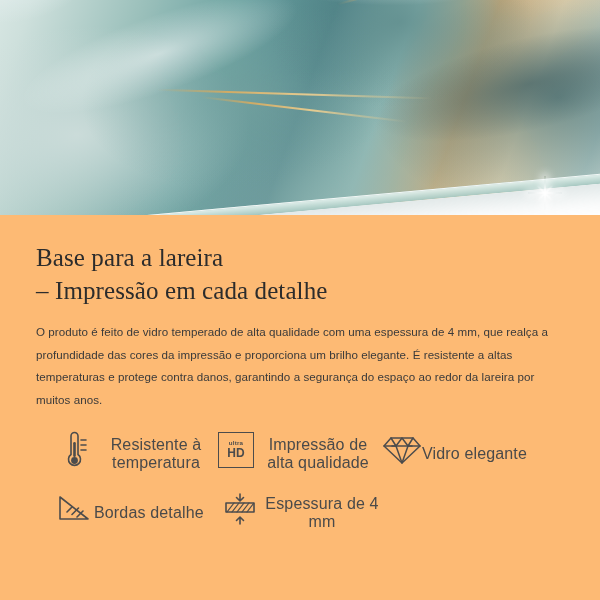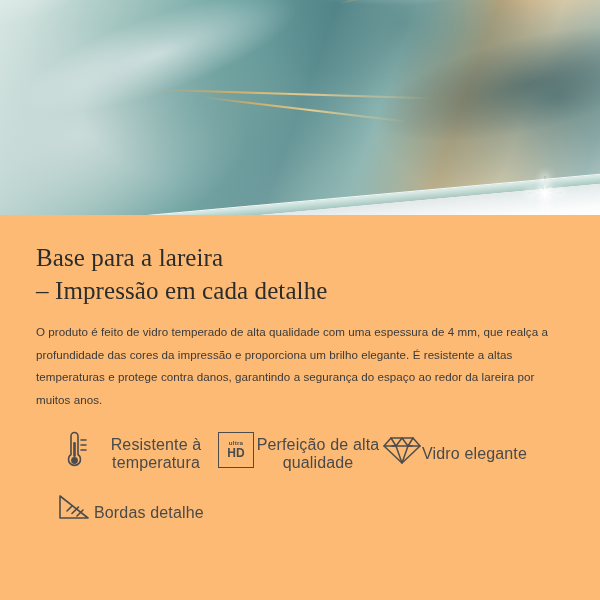--- a/index.html
+++ b/index.html
@@ -278,21 +278,21 @@
         <div class="feature-label">Resistente à temperatura</div>
       </div>
 
       <div class="feature">
         <div class="feature-icon">
           <div class="hd-box">
             <span class="hd-top">ultra</span>
             <span class="hd-bottom">HD</span>
           </div>
         </div>
-        <div class="feature-label">Perfeição de alta qualidade</div>
+        <div class="feature-label">Impressão de alta qualidade</div>
       </div>
 
 
       <div class="feature">
         <div class="feature-icon">
           <svg width="40" height="36" viewBox="0 0 40 36" fill="none" stroke="#4c4c4c" stroke-width="1.5" stroke-linejoin="round" stroke-linecap="round">
             <path d="M9 6h22l7 8-18 17L2 14 9 6z"></path>
             <path d="M2 14h36"></path>
             <path d="M9 6l5 8-4 0"></path>
             <path d="M31 6l-5 8 4 0"></path>
@@ -306,16 +306,27 @@
       <div class="feature">
         <div class="feature-icon">
           <svg width="40" height="34" viewBox="0 0 40 34" fill="none" stroke="#4c4c4c" stroke-width="1.6" stroke-linecap="round" stroke-linejoin="round">
             <path d="M6 27h28L6 5v22z" fill="none"></path>
             <path d="M13 20l5-5M18 22.5l6.5-6.5M23 25l6-6"></path>
           </svg>
         </div>
         <div class="feature-label">Bordas detalhe</div>
       </div>
 
+      <div class="feature">
+        <div class="feature-icon">
+          <svg width="44" height="36" viewBox="0 0 44 36" fill="none" stroke="#4c4c4c" stroke-width="1.6" stroke-linecap="round" stroke-linejoin="round">
+            <path d="M22 3v6M18.5 6.5L22 10l3.5-3.5"></path>
+            <rect x="8" y="12" width="28" height="9"></rect>
+            <path d="M9 21l7-9M14 21l7-9M19 21l7-9M24 21l7-9M29 21l6.5-8.5" stroke-width="1.2"></path>
+            <path d="M22 33v-6M18.5 29.5L22 26l3.5 3.5"></path>
+          </svg>
+        </div>
+        <div class="feature-label">Espessura de 4 mm</div>
+      </div>
 
     </div>
   </div>
 </div>
 
 </body></html>

